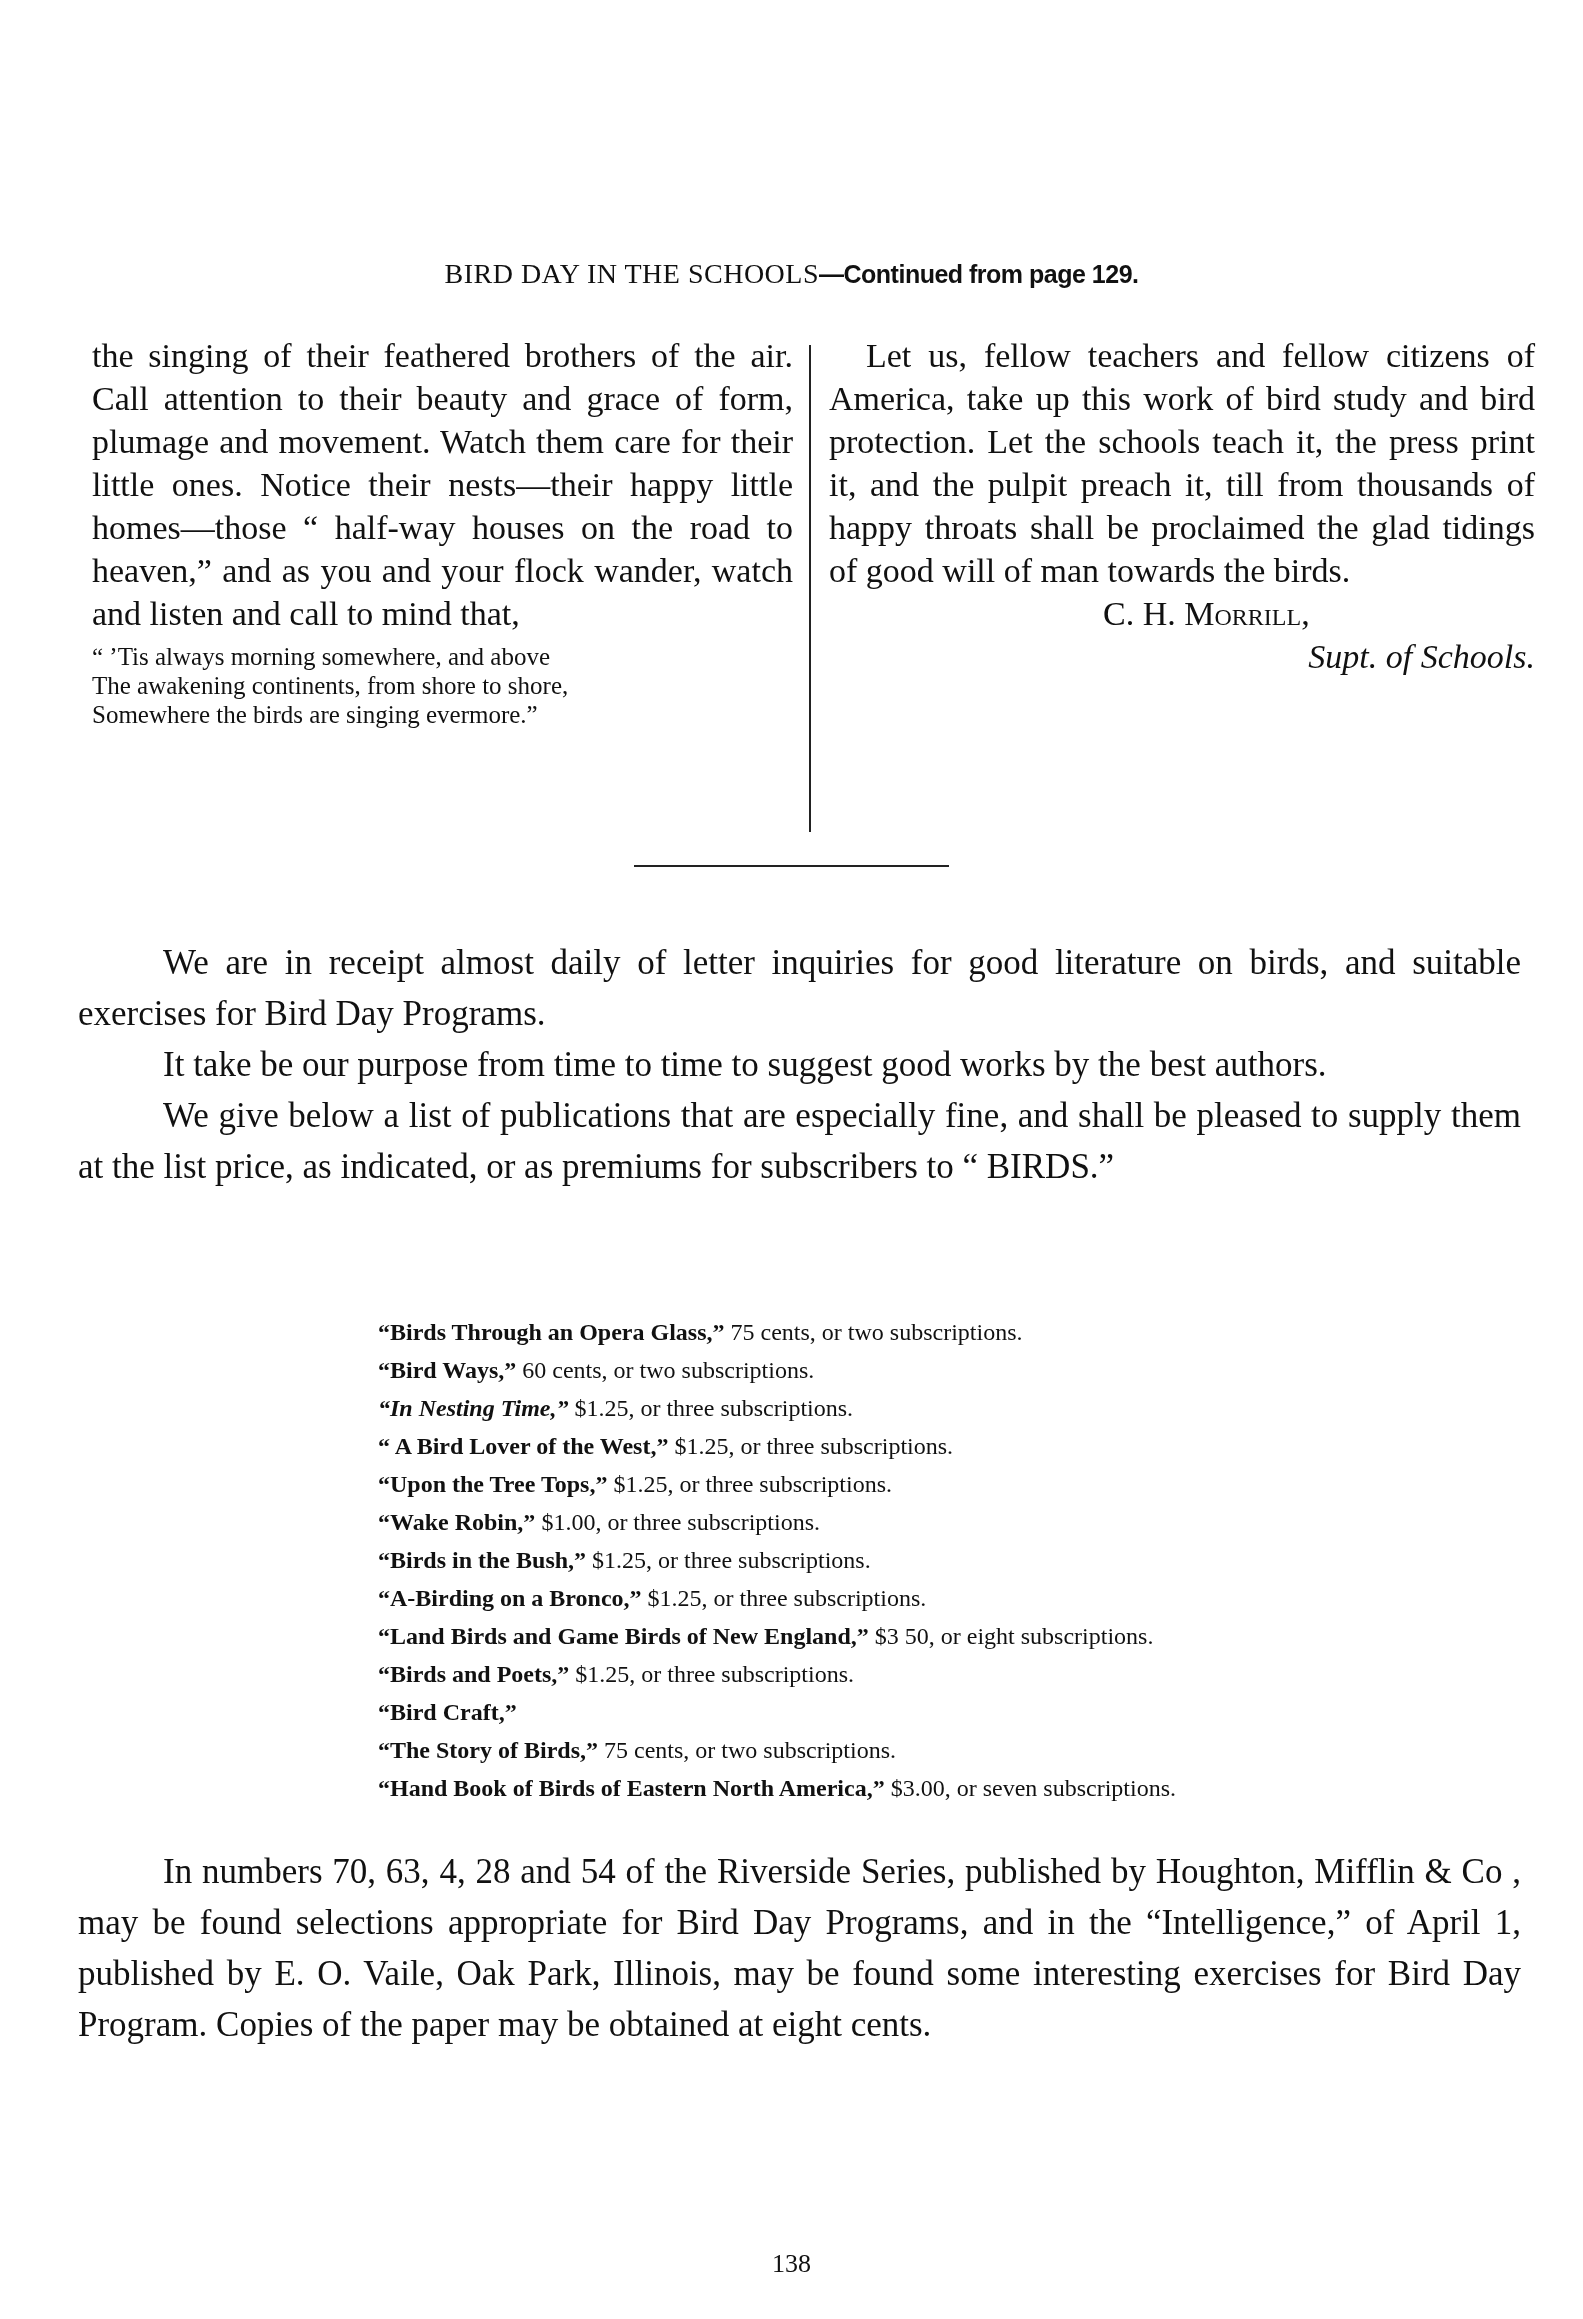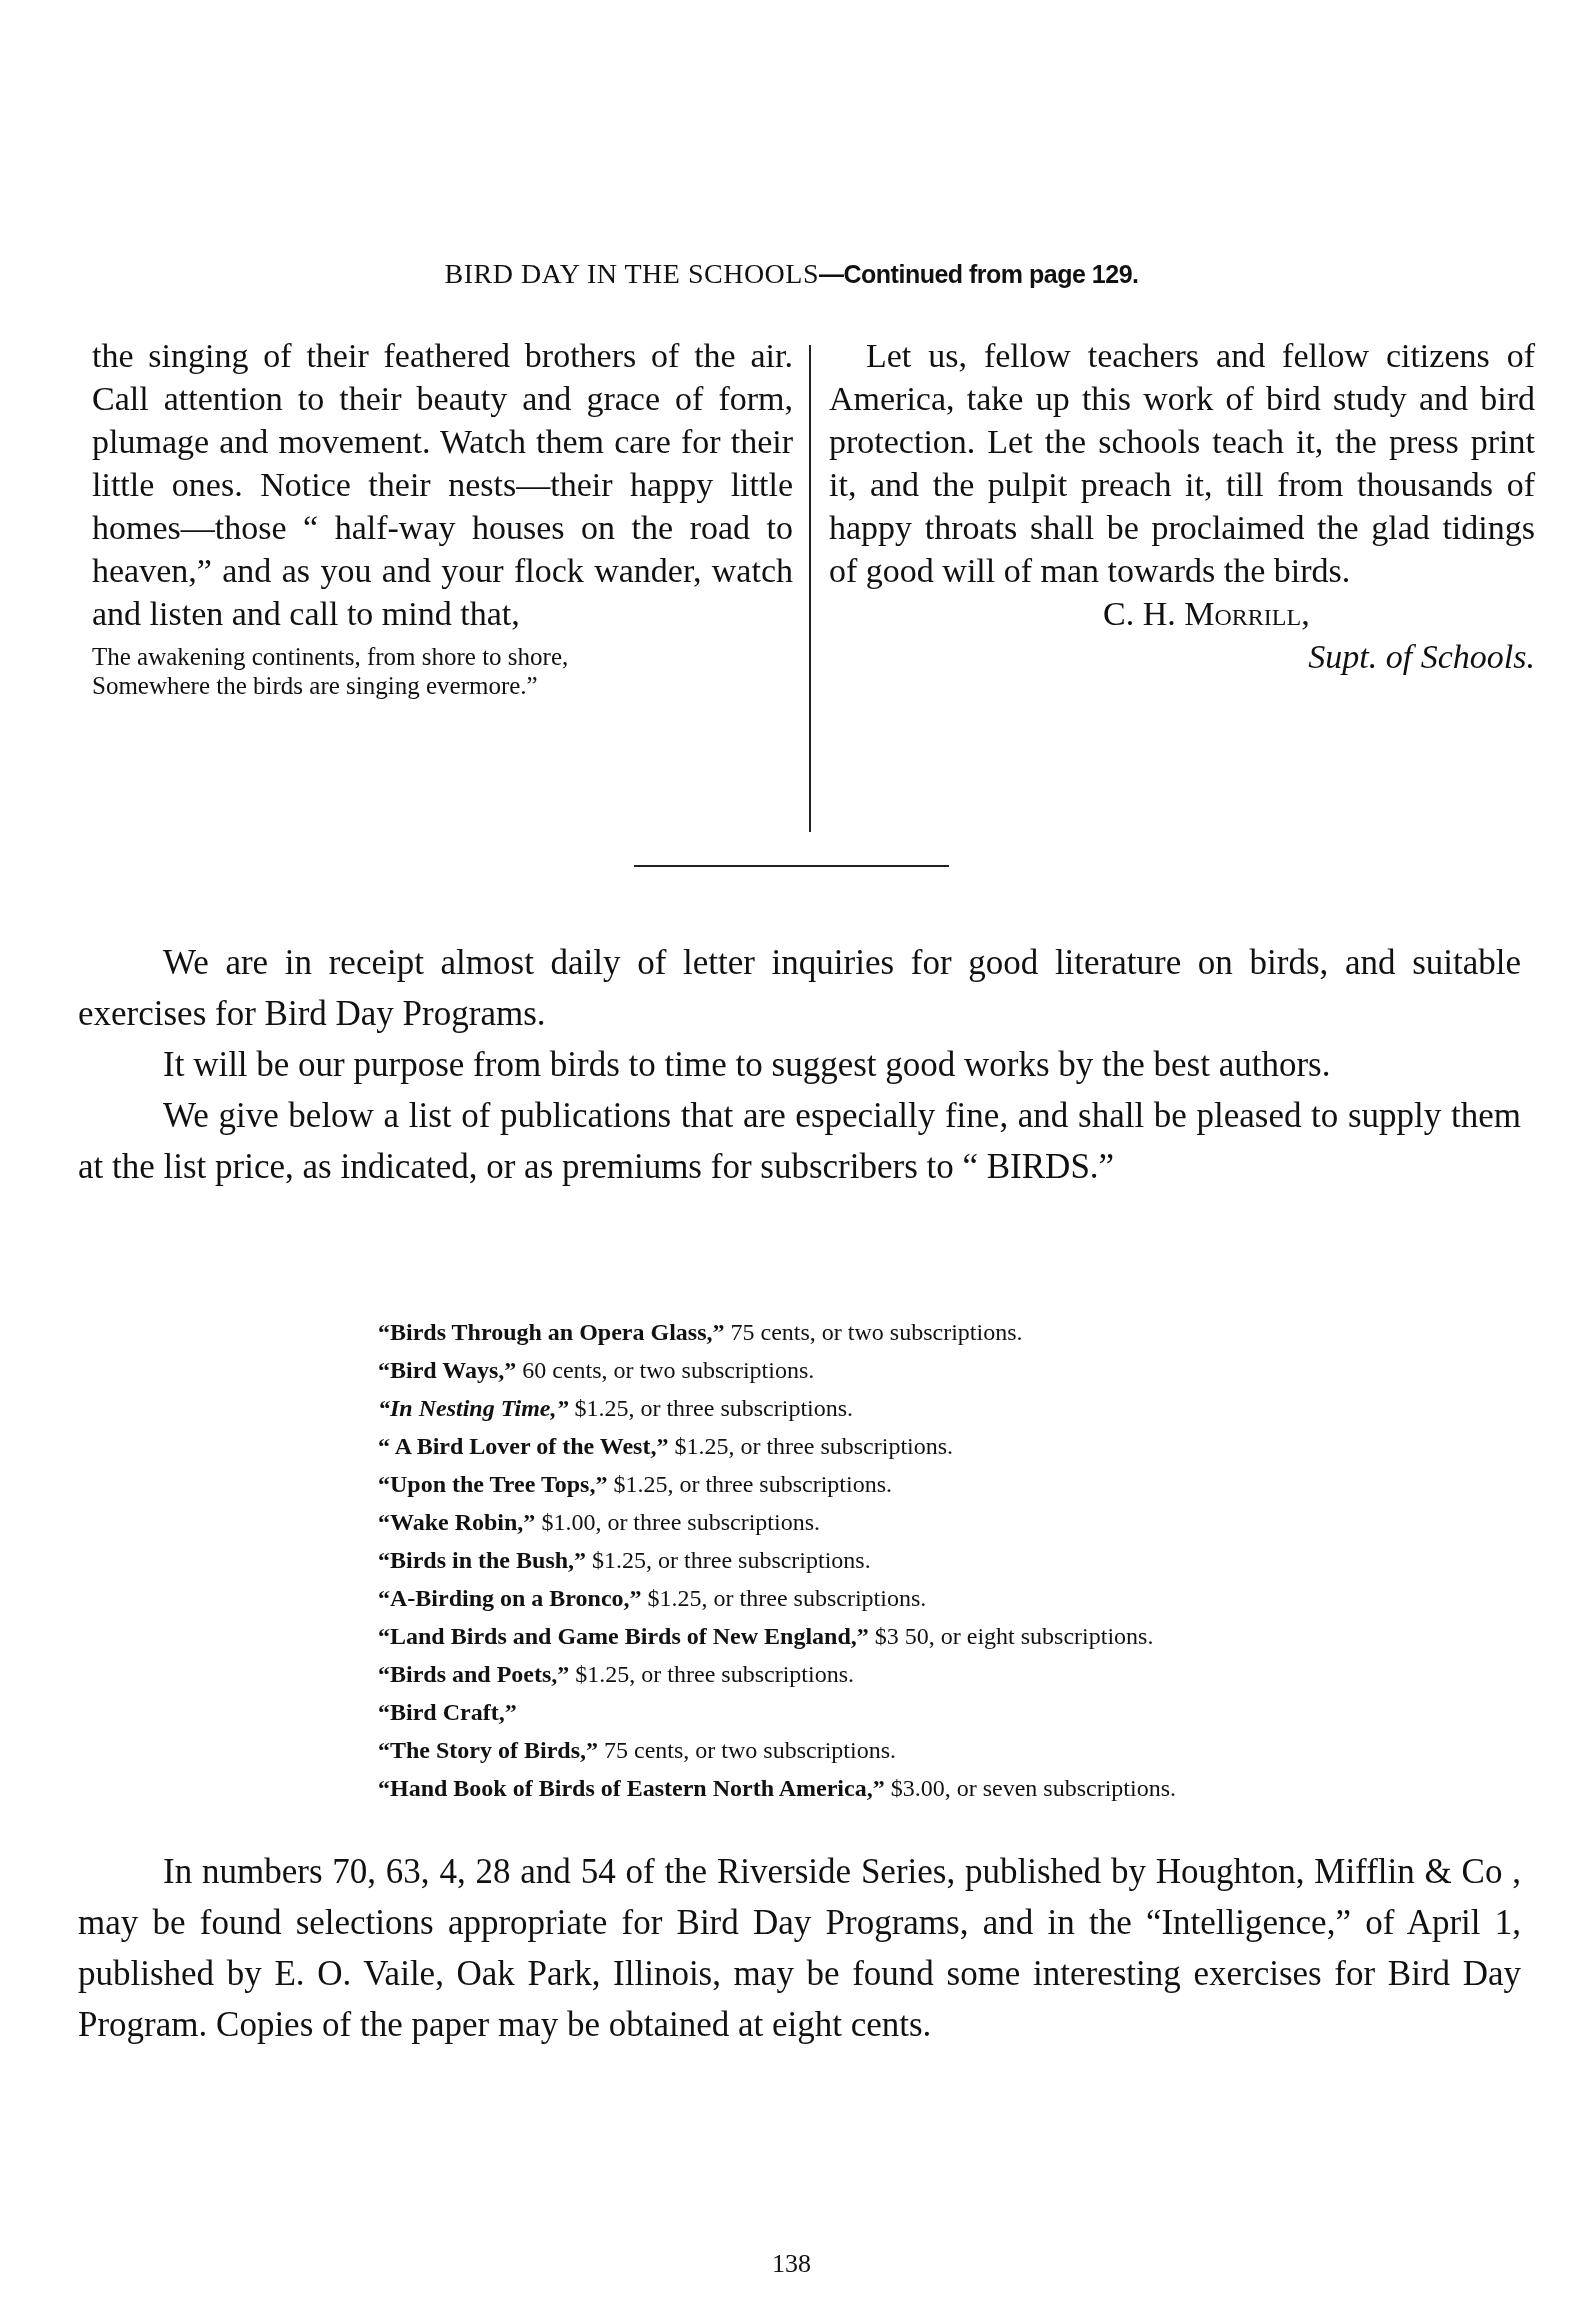--- a/index.html
+++ b/index.html
@@ -142,20 +142,21 @@
 <div class="page">
 
   <div class="running-head">
     <span>BIRD DAY IN THE SCHOOLS</span><span class="cont">—Continued from page 129.</span>
   </div>
 
   <div class="columns">
     <div class="col-left">
       <p class="col-text">the singing of their feathered brothers of the air. Call attention to their beauty and grace of form, plumage and movement. Watch them care for their little ones. Notice their nests—their happy little homes—those “ half-way houses on the road to heaven,” and as you and your flock wander, watch and listen and call to mind that,</p>
       <div class="poem">
+        <div>“ ’Tis always morning somewhere, and above</div>
         <div>The awakening continents, from shore to shore,</div>
         <div>Somewhere the birds are singing evermore.”</div>
       </div>
     </div>
 
     <div class="col-rule"></div>
 
     <div class="col-right">
       <p class="col-text indent">Let us, fellow teachers and fellow citizens of America, take up this work of bird study and bird protection. Let the schools teach it, the press print it, and the pulpit preach it, till from thousands of happy throats shall be proclaimed the glad tidings of good will of man towards the birds.</p>
       <div class="signature sig-name">
@@ -163,21 +164,21 @@
         <span class="sc">Morrill,</span>
       </div>
       <div class="signature sig-title">Supt. of Schools.</div>
     </div>
   </div>
 
   <div class="divider"></div>
 
   <div class="body-block">
     <p class="para">We are in receipt almost daily of letter inquiries for good literature on birds, and suitable exercises for Bird Day Programs.</p>
-    <p class="para">It will be our purpose from birds to time to suggest good works by the best authors.</p>
+    <p class="para">It take be our purpose from time to time to suggest good works by the best authors.</p>
     <p class="para">We give below a list of publications that are especially fine, and shall be pleased to supply them at the list price, as indicated, or as premiums for subscribers to “ BIRDS.”</p>
   </div>
 
   <ul class="book-list">
     <li><span class="title">“Birds Through an Opera Glass,”</span><span> 75 cents, or two subscriptions.</span></li>
     <li><span class="title">“Bird Ways,”</span><span> 60 cents, or two subscriptions.</span></li>
     <li><span class="title" style="font-style:italic">“In Nesting Time,”</span><span> $1.25, or three subscriptions.</span></li>
     <li><span class="title">“ A Bird Lover of the West,”</span><span> $1.25, or three subscriptions.</span></li>
     <li><span class="title">“Upon the Tree Tops,”</span><span> $1.25, or three subscriptions.</span></li>
     <li><span class="title">“Wake Robin,”</span><span> $1.00, or three subscriptions.</span></li>

